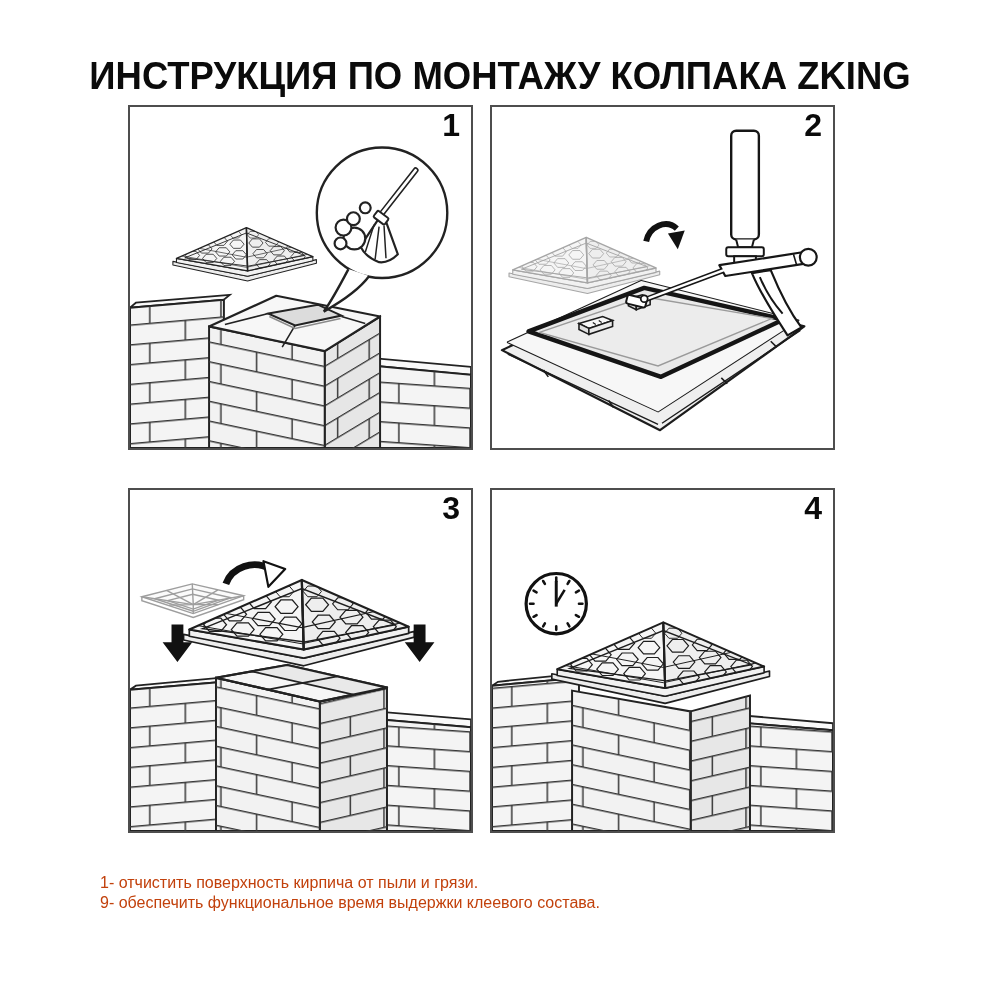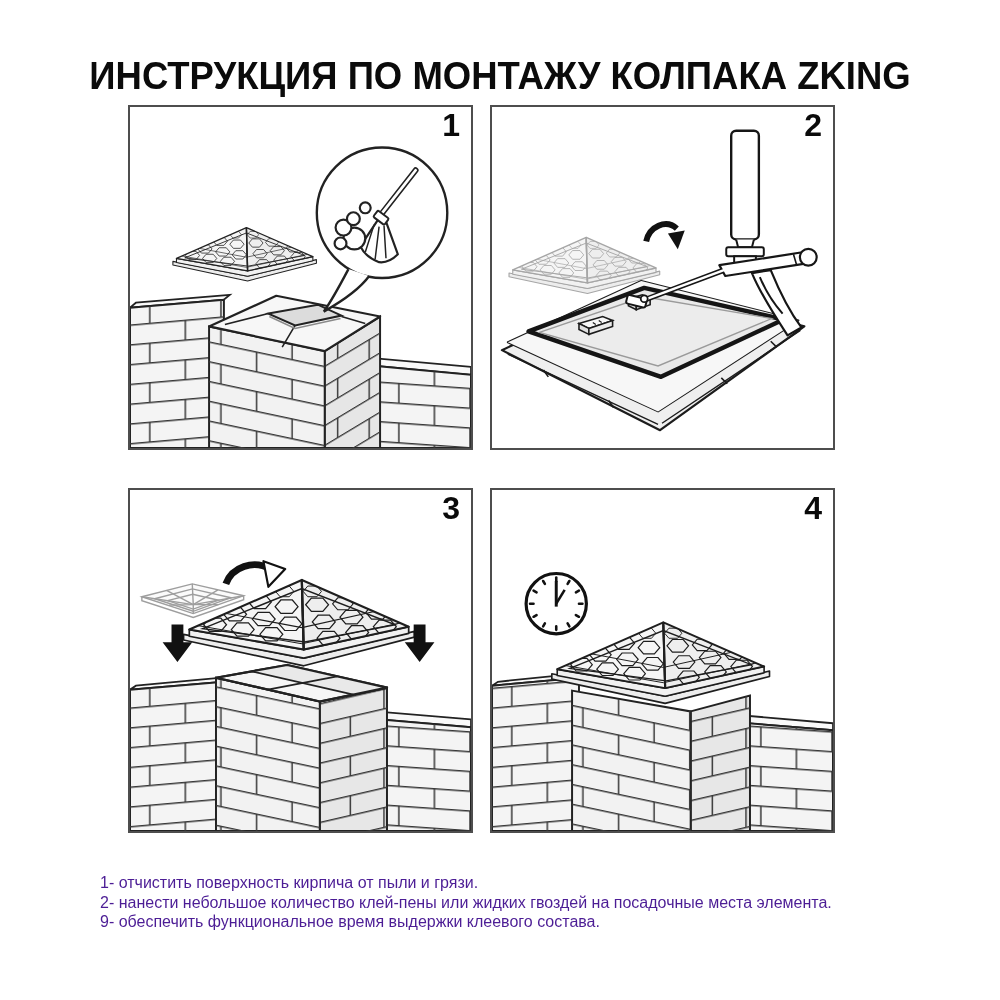--- a/index.html
+++ b/index.html
@@ -9,21 +9,21 @@
   .title{position:absolute;top:30px;left:0;width:1000px;text-align:center;
          font-size:38px;font-weight:bold;color:#0b0b0b;white-space:nowrap;
          transform:scaleX(0.96);letter-spacing:0;}
   .panel{position:absolute;width:345px;height:345px;border:2px solid #4e4e4e;
          background:#fff;box-sizing:border-box;overflow:hidden;}
   #p1{left:128px;top:105px;} #p2{left:490px;top:105px;}
   #p3{left:128px;top:488px;} #p4{left:490px;top:488px;}
   .panel svg.art{position:absolute;left:0;top:0;}
   .num{position:absolute;top:0px;right:11px;font-size:32px;font-weight:bold;color:#0a0a0a;}
   .instructions{position:absolute;left:100px;top:873px;margin:0;padding:0;list-style:none;
-                font-size:16px;line-height:19.5px;color:#4c1d95;}
+                font-size:16px;line-height:19.5px;color:#c2410c;}
 </style>
 </head>
 <body>
 
 <svg style="position:absolute;width:0;height:0" aria-hidden="true">
 <defs>
   <path id="hxp" d="M-12,0 L-6,-7 L6,-7 L12,0 L6,7 L-6,7 Z"></path>
   <clipPath id="capclip">
         <path d="M0,52 L118,0 L230,49 L120,73 Z"></path>
       </clipPath>
@@ -251,17 +251,16 @@
         </g>
         <line x1="0" y1="3" x2="0" y2="-23" stroke-width="3"></line>
         <line x1="0" y1="0" x2="8.5" y2="-14" stroke-width="2.6"></line>
       </g>
     </svg>
     <div class="num">4</div>
   </div>
 
   <ul class="instructions">
     <li>1- отчистить поверхность кирпича от пыли и грязи.</li>
-    <li>2- нанести небольшое количество клей-пены или жидких гвоздей на посадочные места элемента.</li>
     <li>9- обеспечить функциональное время выдержки клеевого состава.</li>
   </ul>
 
 </div>
 
 </body></html>

